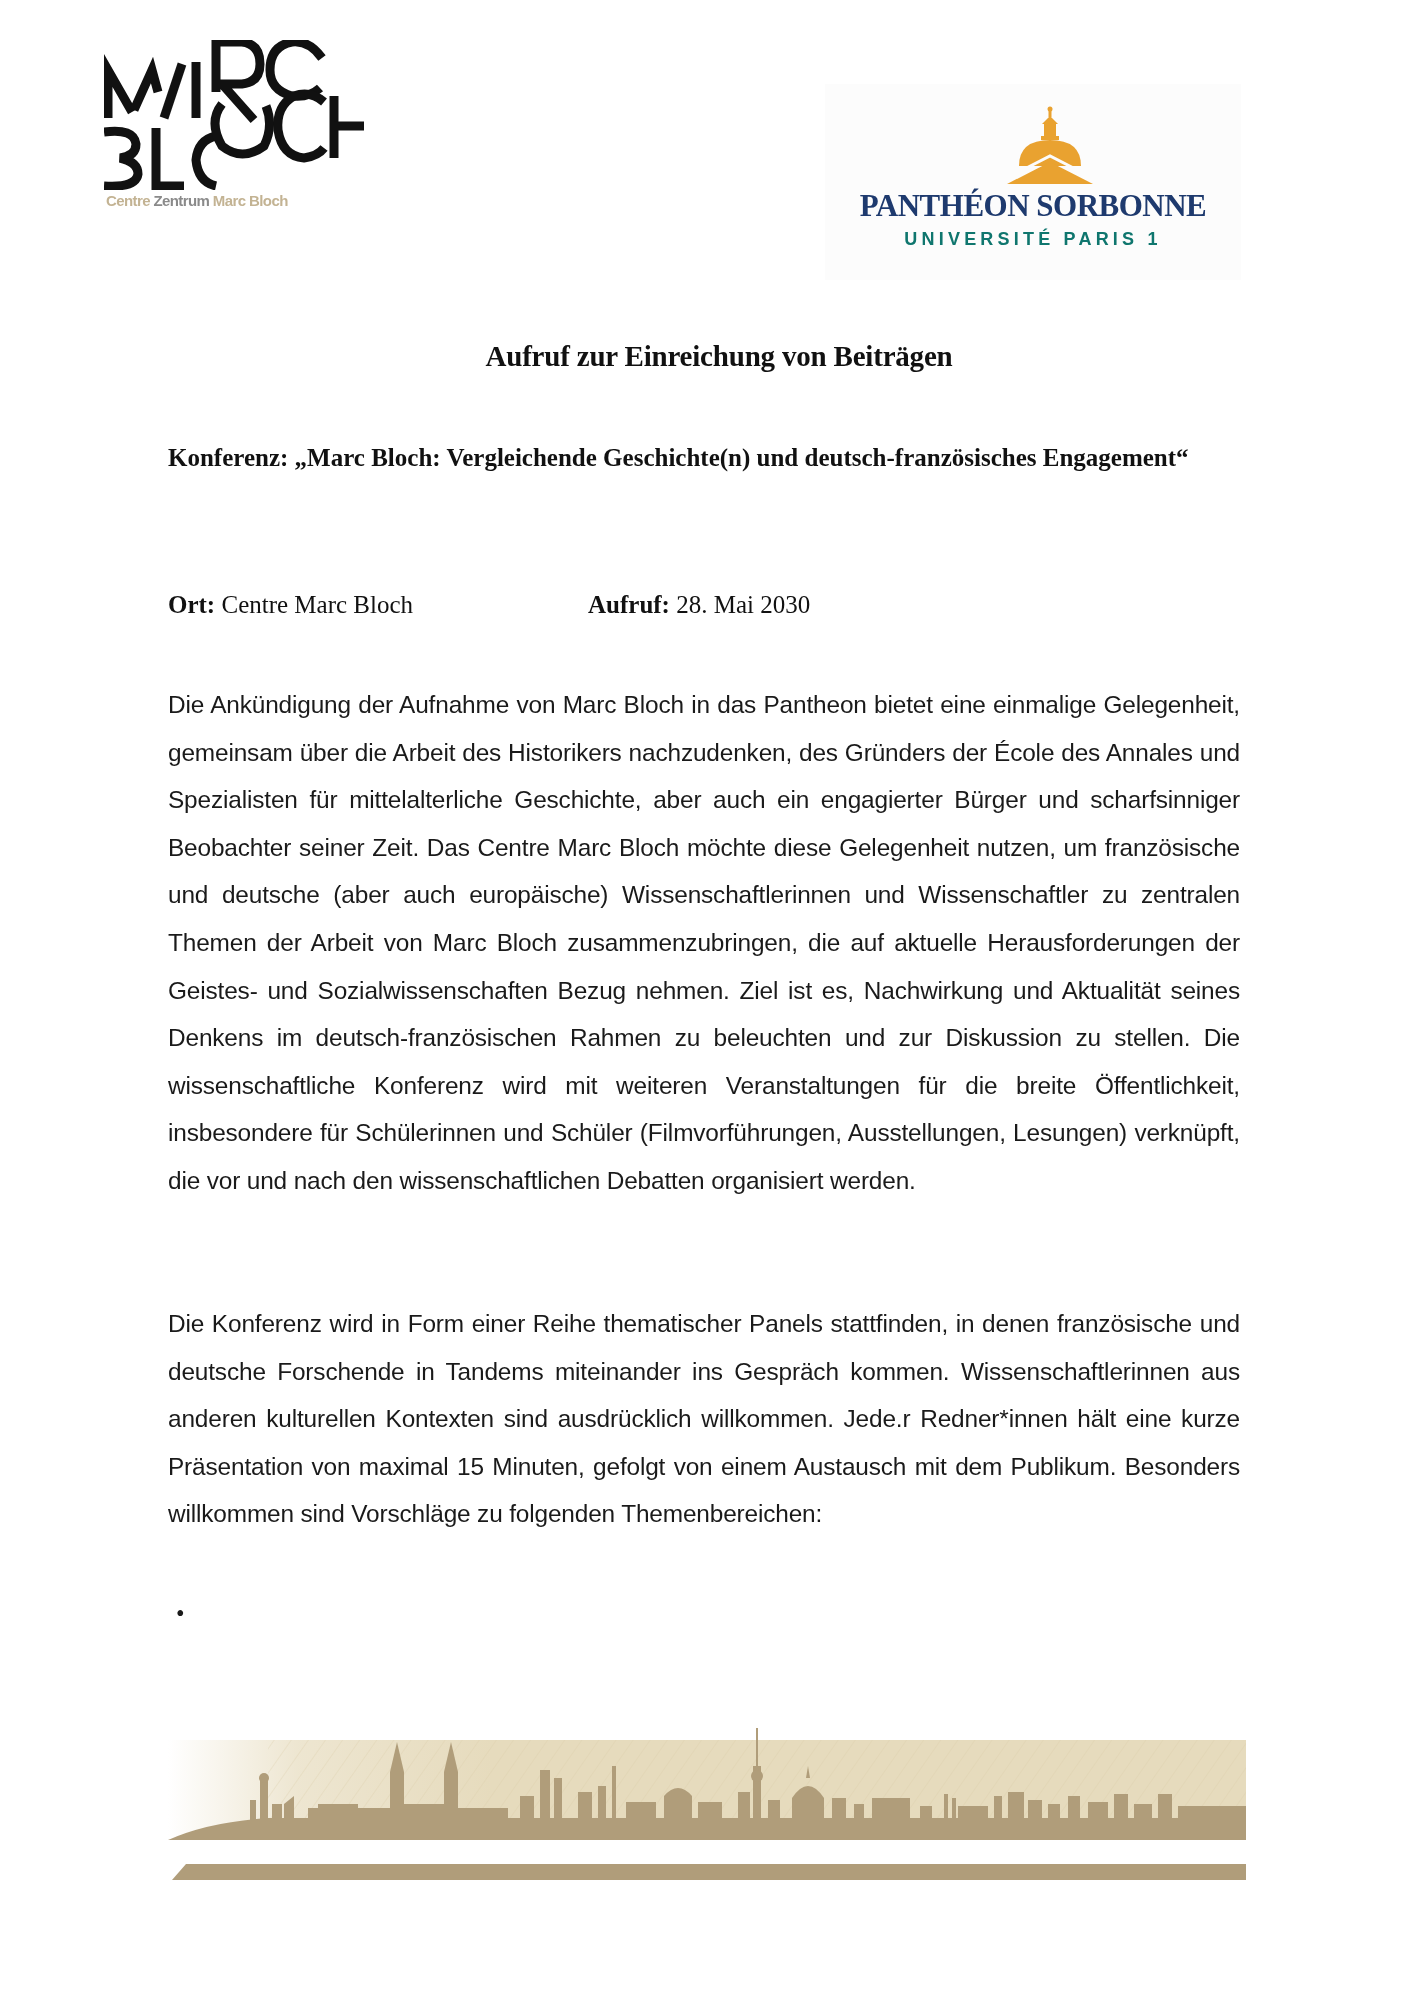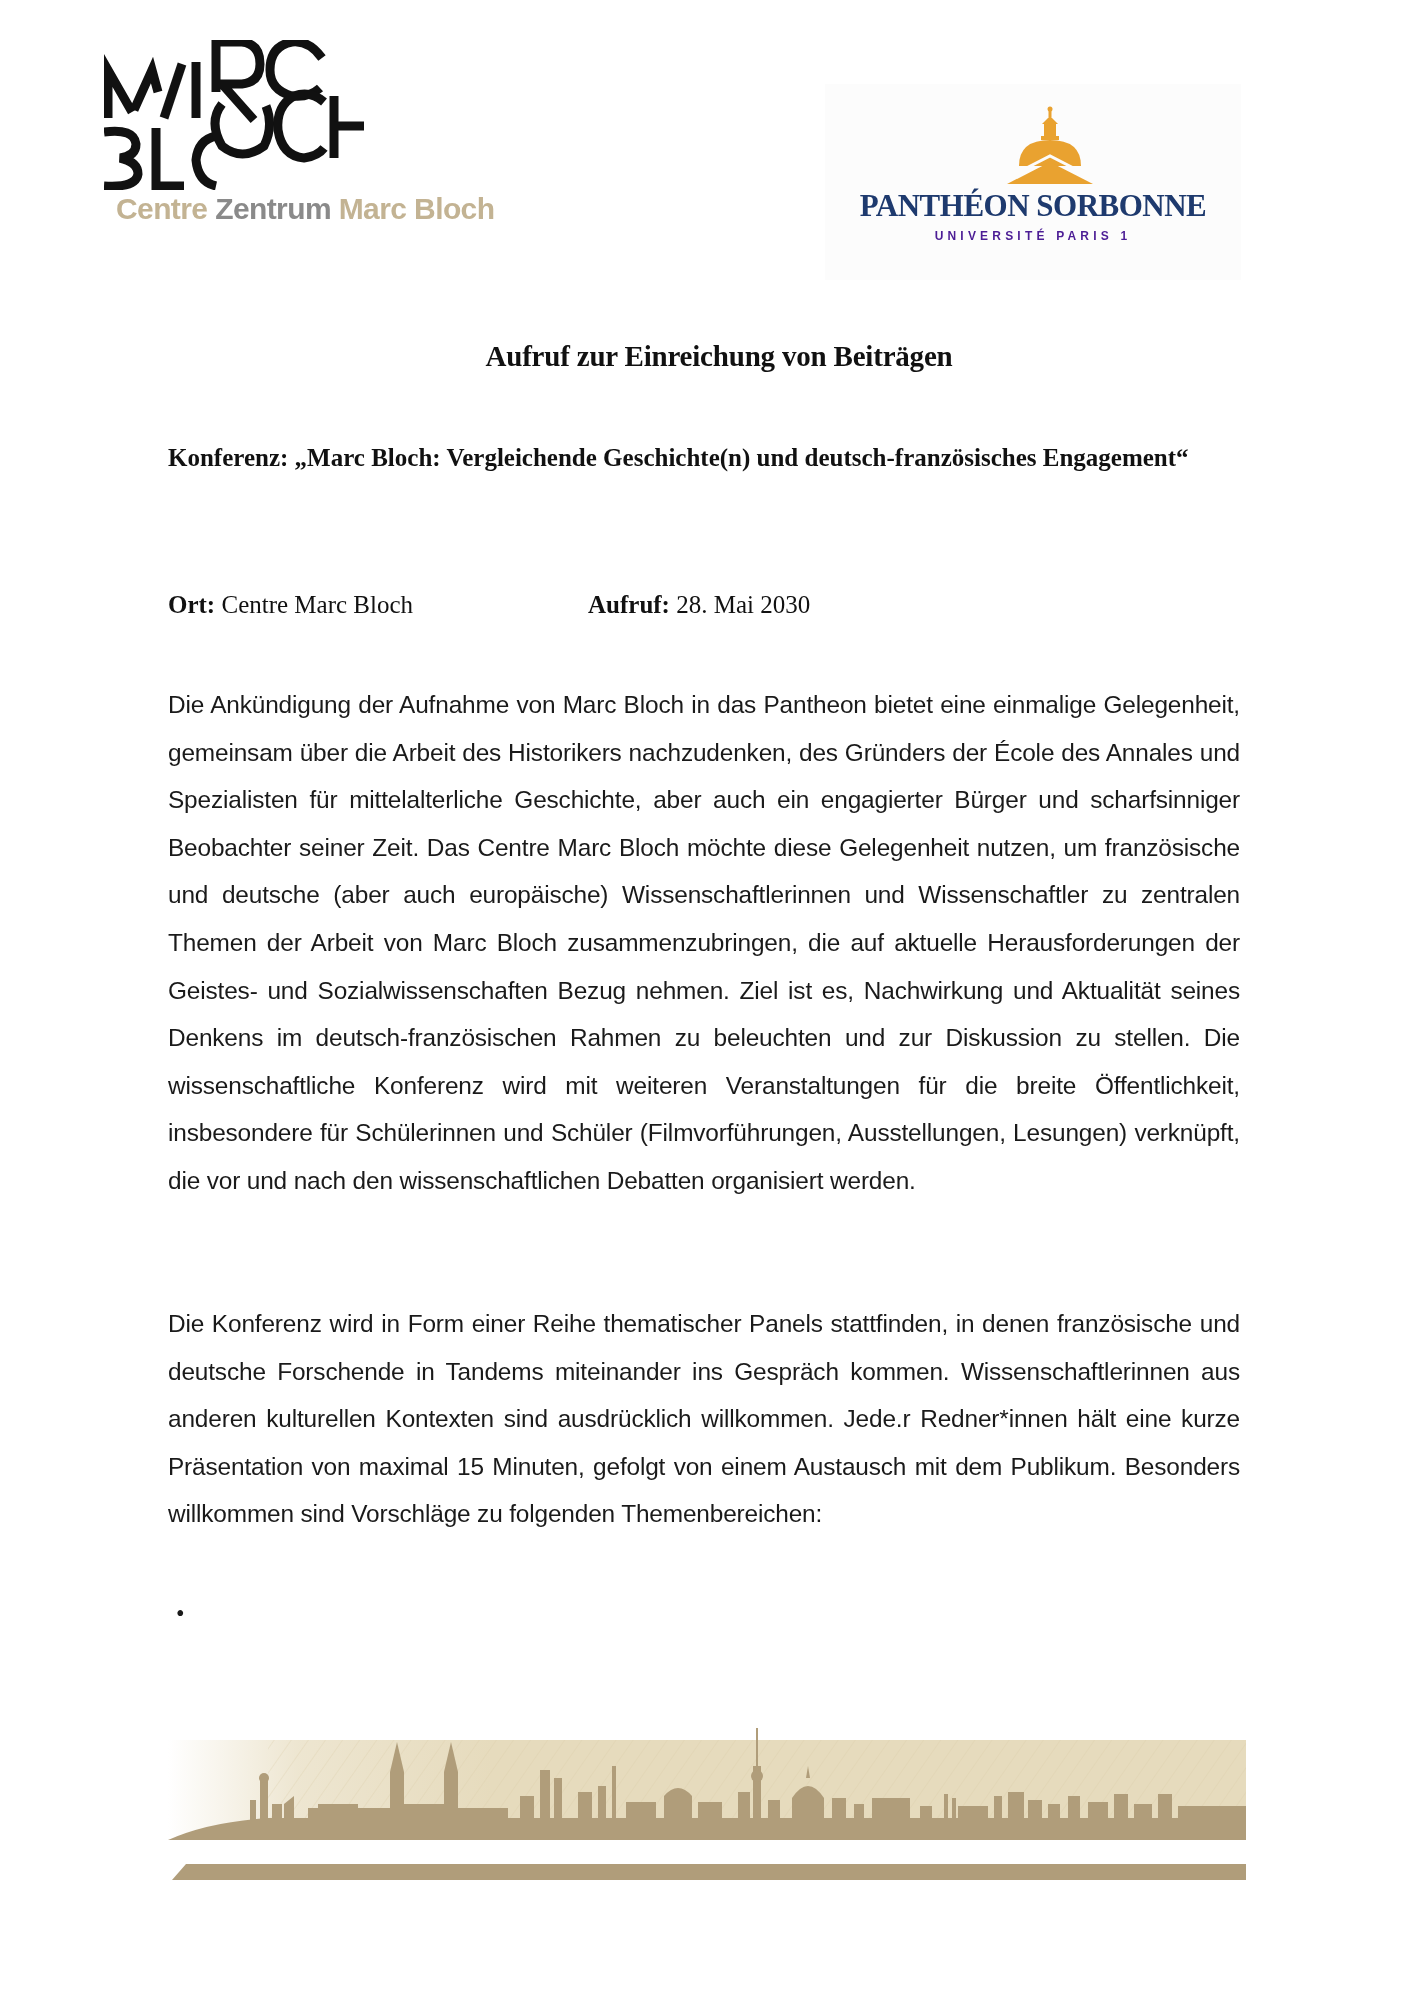--- a/index.html
+++ b/index.html
@@ -2,35 +2,35 @@
 <html><head>
 <meta charset="utf-8">
 <style>
   html, body { margin: 0; padding: 0; background: #ffffff; }
   body { width: 1408px; height: 2000px; position: relative; overflow: hidden;
          font-family: "Liberation Serif", "DejaVu Serif", serif; color: #111; }
 
   
   .mb-logo { position: absolute; left: 104px; top: 40px; width: 260px; height: 190px; }
   .mb-mark { position: absolute; left: 0; top: 0; width: 260px; height: 150px; }
-  .mb-caption { position: absolute; left: 12px; top: 152px; white-space: nowrap;
+  .mb-caption { position: absolute; left: 2px; top: 152px; white-space: nowrap;
                 font-family: "Liberation Sans", "DejaVu Sans", sans-serif; font-weight: bold;
-                font-size: 30px; letter-spacing: -0.6px; }
+                font-size: 15px; letter-spacing: -0.6px; }
   .mb-caption .tan { color: #c3b393; }
   .mb-caption .grey { color: #8a8a8a; }
 
   
   .ps-logo { position: absolute; left: 825px; top: 84px; width: 416px; height: 196px; background: #fcfcfc; }
   .ps-dome { position: absolute; left: 180px; top: 22px; width: 90px; height: 78px; }
   .ps-name { position: absolute; left: 0; right: 0; top: 104px; text-align: center;
              font-family: "Liberation Serif", "DejaVu Serif", serif; font-weight: bold;
              font-size: 31px; color: #1e3a6e; letter-spacing: -0.5px; white-space: nowrap; }
   .ps-sub { position: absolute; left: 0; right: 0; top: 145px; text-align: center;
             font-family: "Liberation Sans", "DejaVu Sans", sans-serif; font-weight: bold;
-            font-size: 12px; color: #4c1d95; letter-spacing: 4.2px; white-space: nowrap; }
+            font-size: 18px; color: #0f766e; letter-spacing: 4.2px; white-space: nowrap; }
 
   
   .content { position: absolute; left: 168px; width: 1072px; }
   .title { position: absolute; left: 0; right: 0; top: 340px; text-align: center;
            font-size: 29px; font-weight: bold; letter-spacing: -0.2px; padding-left: 30px; }
   .conf { top: 434px; font-size: 25px; font-weight: bold; line-height: 48px; text-align: justify; }
   .meta { top: 585px; font-size: 25px; line-height: 40px; height: 40px; }
   .meta .label { font-weight: bold; }
   .meta .date-block { position: absolute; left: 420px; top: 0; }
   .meta .ort-block { position: absolute; left: 0; top: 0; }

